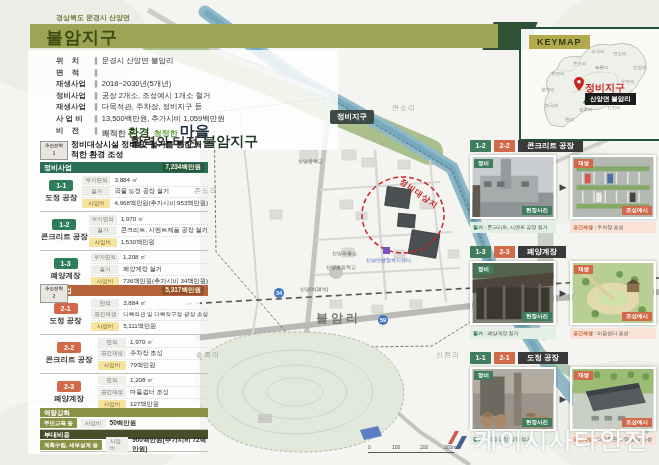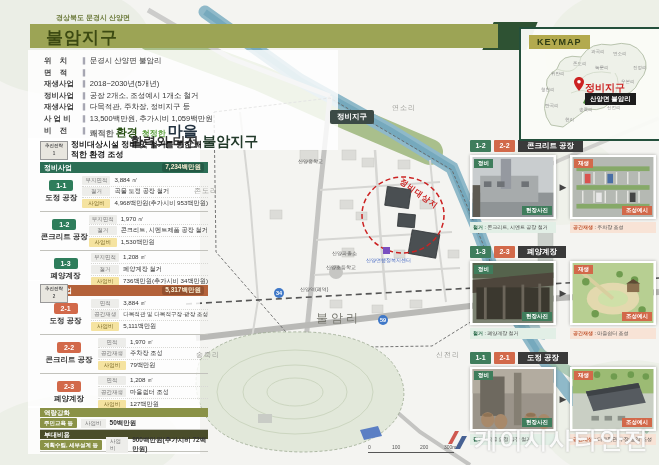--- a/index.html
+++ b/index.html
@@ -6,21 +6,21 @@
   body{font-family:"Liberation Sans","DejaVu Sans",sans-serif;}
   .page{position:relative;width:659px;height:465px;overflow:hidden;background:#f4f4f1;}
   .map-base{position:absolute;left:0;top:0;z-index:0;}
   .panel-bg{position:absolute;background:rgba(255,255,255,0.82);z-index:1;}
   
   .region{position:absolute;left:56px;top:13px;font-size:7px;font-weight:bold;color:#6b7a3a;z-index:5;}
   .title-bar{position:absolute;left:30px;top:24px;width:468px;height:24px;background:#9ca455;z-index:4;}
   .title-accent{position:absolute;left:488px;top:22px;width:44px;height:28px;background:#2e5233;transform:skewX(-22deg);z-index:3;}
   .main-title{position:absolute;left:46px;top:26px;font-size:17px;font-weight:bold;color:#3c4a12;letter-spacing:1px;z-index:5;}
   .sub-title{position:absolute;left:162px;top:31px;font-size:10px;font-weight:bold;color:#8a3b24;z-index:5;}
-  .info{position:absolute;left:44px;top:56px;z-index:5;width:300px;}
+  .info{position:absolute;left:56px;top:56px;z-index:5;width:300px;}
   .info-row{display:flex;margin-bottom:2.6px;font-size:7.5px;color:#333;line-height:9px;}
   .info-label{width:36px;font-weight:bold;color:#444;white-space:pre;}
   .info-div{color:#889;margin:0 4px 0 2px;font-weight:bold;}
   .vision1{font-size:8px;color:#666;font-weight:bold;}
   .vw2{font-size:11px;color:#274e13;margin:0 2px;}
   .vw3{color:#5a9e3a;margin-left:2px;text-align:center;}
   .vw4{font-size:15px;color:#22313f;margin-left:2px;}
   .vision2{position:absolute;left:130px;top:133px;font-size:13px;font-weight:bold;color:#333;z-index:5;}
   .vision2 b{color:#223a2a;font-size:14px;}
   
@@ -48,21 +48,21 @@
   .bar-head.olive{background:#8a9247;}
   .bar-head.dark{background:#4a4d2a;}
   .bar-row{display:flex;align-items:center;height:12px;gap:4px;border-bottom:1px solid #c2c2bc;}
   .bar-badge{background:#8a9247;color:#fff;font-size:5.5px;font-weight:bold;padding:1.5px 4px;border-radius:1px;white-space:nowrap;}
   .bar-label{font-size:5.5px;color:#777;background:#ededea;padding:1px 4px;}
   .bar-value{font-size:6.5px;font-weight:bold;color:#333;}
   
   .map-label{position:absolute;color:#999;z-index:2;white-space:nowrap;}
   .fac{font-size:5px;color:#555;}
   .vil{font-size:7px;color:#9a9a96;letter-spacing:1px;}
-  .bulam{font-size:12px;color:#77776f;letter-spacing:3px;}
+  .bulam{font-size:12px;color:#77776f;letter-spacing:3px;font-weight:bold;}
   .road-badge{position:absolute;width:10px;height:10px;border-radius:50%;background:#3f78c8;color:#fff;font-size:5.5px;font-weight:bold;text-align:center;line-height:10px;z-index:2;}
   .district-badge{position:absolute;background:#3c4a46;color:#fff;font-size:7.5px;font-weight:bold;padding:2px 7px;border-radius:2px;z-index:2;}
   .target-label{position:absolute;color:#c22;font-size:8px;font-weight:bold;transform:rotate(36deg);transform-origin:left top;z-index:2;letter-spacing:1px;}
   .office-label{font-size:5px;color:#3a5fc0;}
   .scale{position:absolute;left:368px;top:444px;z-index:2;font-size:5px;color:#555;}
   .scale .line{position:absolute;top:8px;left:0;width:86px;border-top:1.6px solid #555;}
   .scale span{position:absolute;top:0;}
   .north{position:absolute;left:482px;top:26px;z-index:2;text-align:center;color:#555;font-size:6px;font-weight:bold;}
   
   .keymap{position:absolute;left:519px;top:27px;width:138px;height:110px;border:2px solid #24503c;background:rgba(250,251,247,0.96);z-index:6;}

